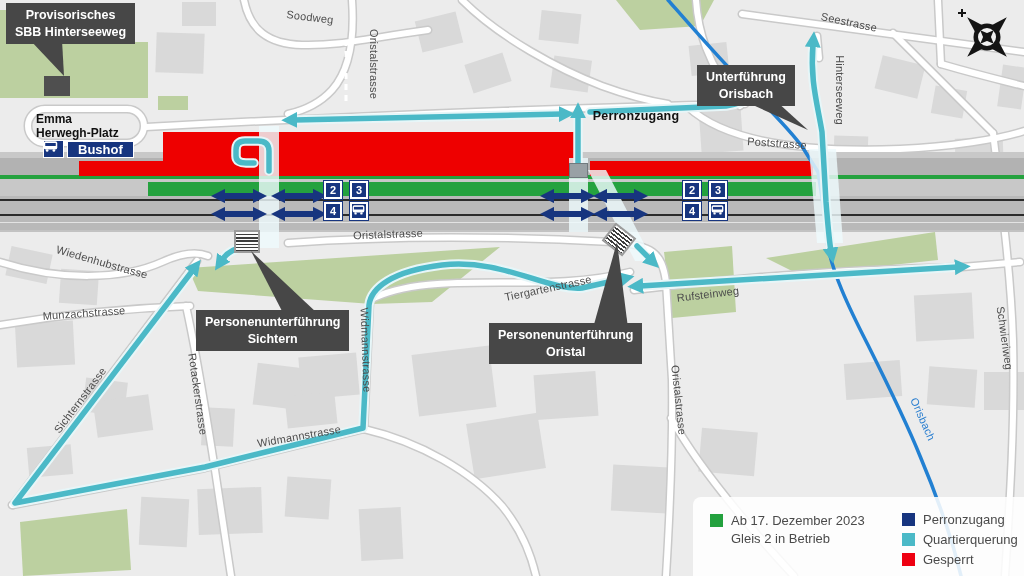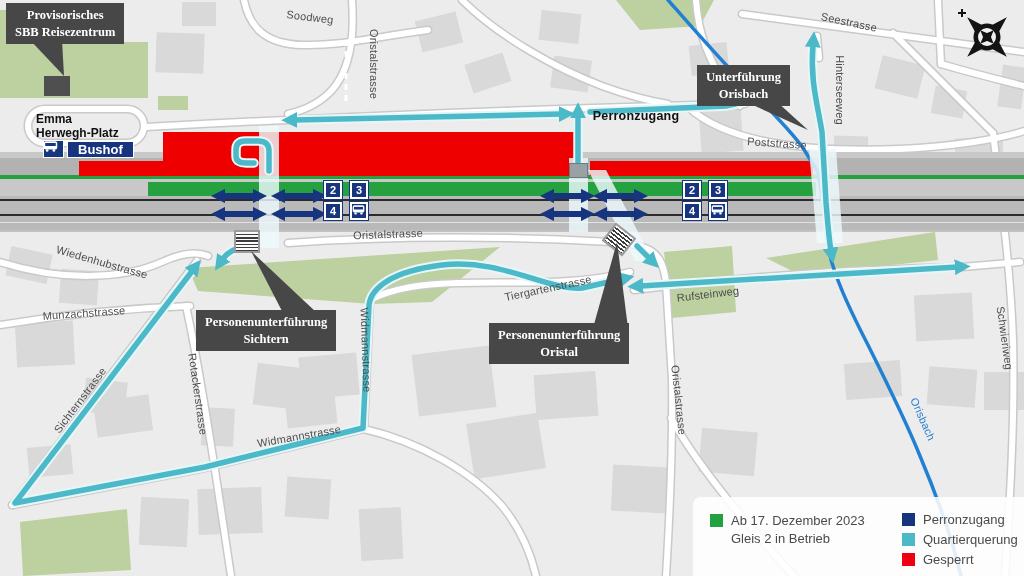--- a/index.html
+++ b/index.html
@@ -23,21 +23,21 @@
   .redB{left:79px;top:161px;width:84px;height:15px;background:#ee0000;}
   .redC{left:590px;top:161px;width:223px;height:15px;background:#ee0000;}
   
   .slabel{position:absolute;font-size:11px;color:#4d4d4d;white-space:nowrap;
           transform:translate(-50%,-50%) rotate(var(--r,0deg));letter-spacing:.2px;}
   .slabel.bold-black{font-weight:bold;color:#111;font-size:12.5px;}
   .slabel.river{color:#2b7fd0;}
   .emma{position:absolute;left:36px;top:112px;font-size:12px;font-weight:bold;color:#111;line-height:1.2;}
   
   .callout{position:absolute;background:#474747;color:#fff;font-weight:bold;font-size:12.5px;
-           line-height:1.32;text-align:center;padding:4px 9px;white-space:nowrap;font-family:Liberation Serif, serif;}
+           line-height:1.32;text-align:center;padding:4px 9px;white-space:nowrap;}
   
   .badge{position:absolute;width:18px;height:18px;background:#17357f;border:2px solid #fff;
          box-shadow:0 0 0 1px #17357f;box-sizing:border-box;color:#fff;font-size:11px;font-weight:bold;
          display:flex;align-items:center;justify-content:center;}
   .bushof{position:absolute;left:43px;top:140px;display:flex;gap:3px;align-items:center;}
   .bushof .bicon{width:21px;height:18px;background:#17357f;border:1.5px solid #fff;box-sizing:border-box;
                  display:flex;align-items:center;justify-content:center;}
   .bushof .blabel{background:#17357f;border:1.5px solid #fff;box-sizing:border-box;color:#fff;
                   font-weight:bold;font-size:13px;padding:0 10px;display:flex;align-items:center;}
   
@@ -328,21 +328,21 @@
     <g fill="#474747">
       <polygon points="30,40 62,40 64,76"></polygon>
       <polygon points="744,101 776,101 808,130"></polygon>
       <polygon points="283,313 317,313 251,251"></polygon>
       <polygon points="593,328 628,328 617,242"></polygon>
     </g>
   </svg>
 
   <div class="callout" style="left:6px;top:3px;">
     <div>Provisorisches</div>
-    <div>SBB Reisezentrum</div>
+    <div>SBB Hinterseeweg</div>
   </div>
   <div class="callout" style="left:697px;top:65px;">
     <div>Unterführung</div>
     <div>Orisbach</div>
   </div>
   <div class="callout" style="left:196px;top:310px;">
     <div>Personenunterführung</div>
     <div>Sichtern</div>
   </div>
   <div class="callout" style="left:489px;top:323px;">

